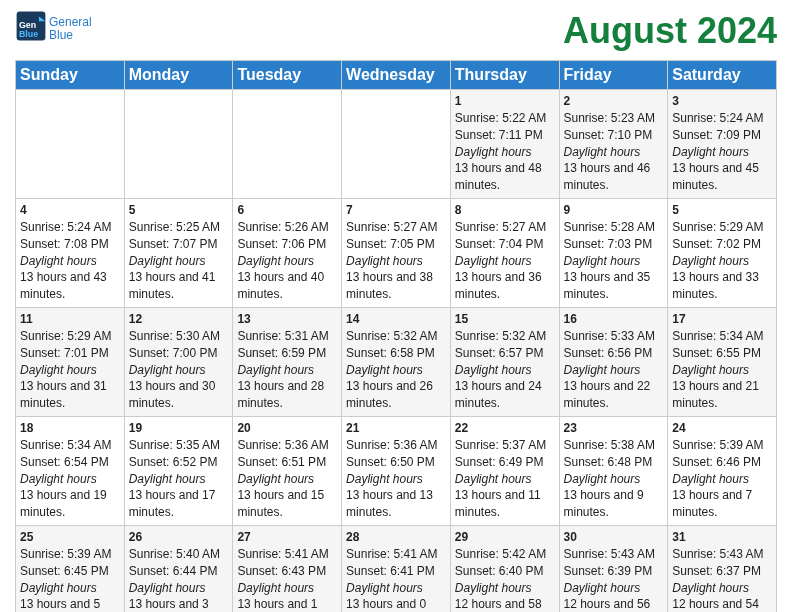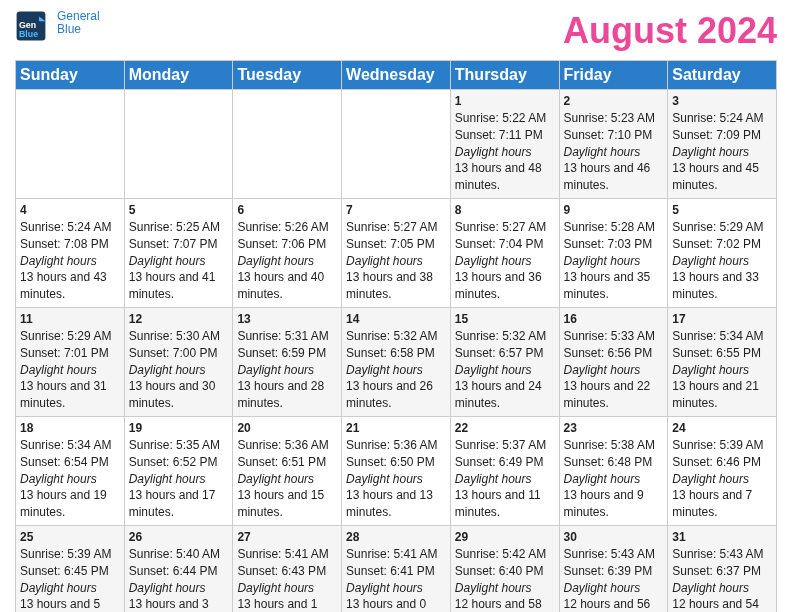--- a/index.html
+++ b/index.html
@@ -11,22 +11,22 @@
       padding: 10px 15px;
     }
     .header {
       display: flex;
       justify-content: space-between;
       align-items: flex-start;
       margin-bottom: 8px;
     }
     .logo {
       display: flex;
-      align-items: flex-start;
-      gap: 8px;
+      align-items: flex-end;
+      gap: 0;
     }
     .logo-text {
       font-size: 12px;
       font-weight: normal;
       color: #1a3a5c;
       line-height: 1.1;
     }
     .logo-text span {
       color: #2a7dc9;
     }
@@ -34,21 +34,21 @@
       width: 32px;
       height: 32px;
       margin-right: 2px;
     }
     .title-block {
       text-align: right;
     }
     .month-title {
       font-size: 36px;
       font-weight: bold;
-      color: #ec4899;
+      color: #15803d;
     }
     .location-title {
       font-size: 16px;
       color: #444;
     }
     table {
       width: 100%;
       border-collapse: collapse;
       table-layout: fixed;
     }

